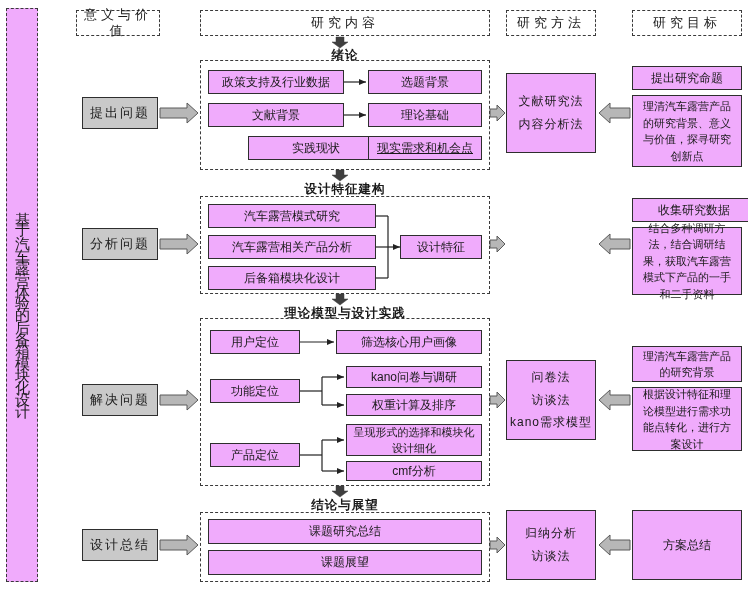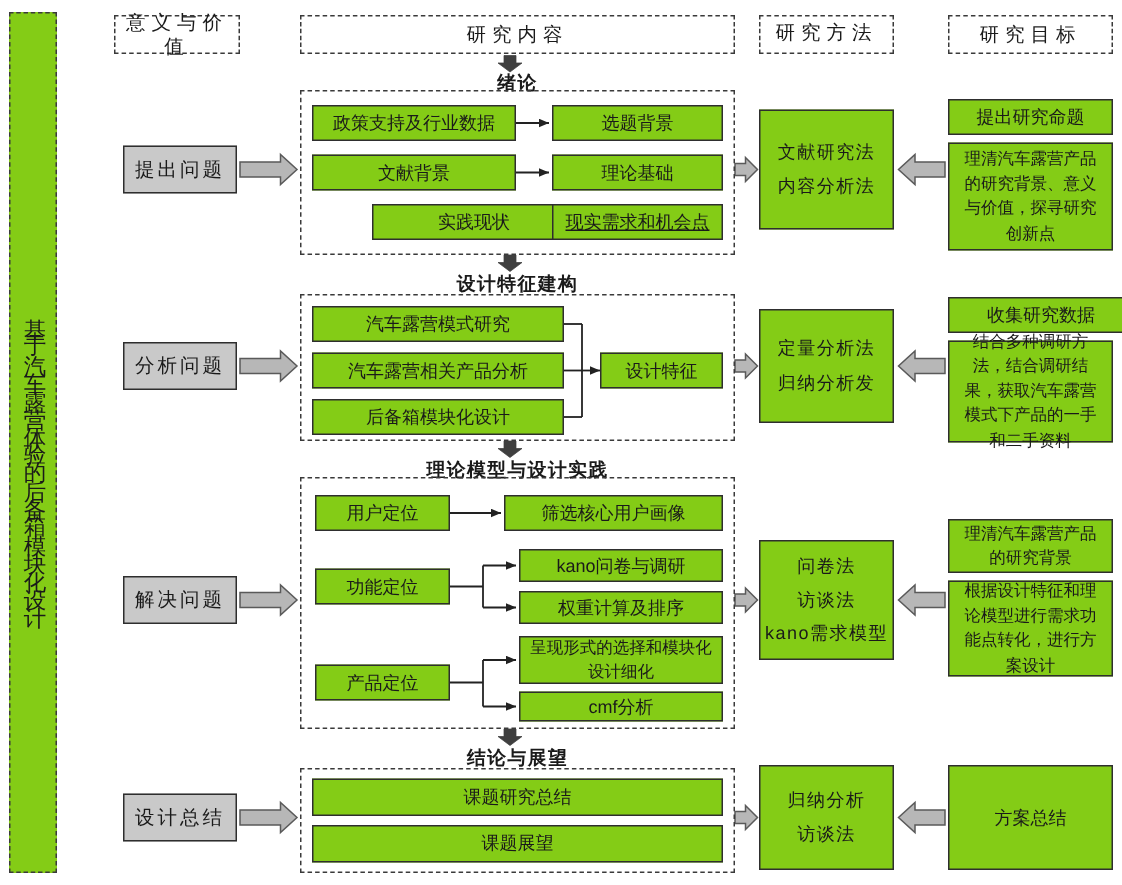--- a/index.html
+++ b/index.html
@@ -3,21 +3,21 @@
 <meta charset="utf-8">
 <style>
   html,body{margin:0;padding:0;background:#fff;}
   .canvas{
     position:relative;width:748px;height:590px;background:#ffffff;
     font-family:"Liberation Sans","DejaVu Sans",sans-serif;color:#1a1a1a;
     overflow:hidden;
   }
   .overlay{position:absolute;left:0;top:0;pointer-events:none;}
   .box{
-    position:absolute;box-sizing:border-box;border:1px solid #2e2e2e;background:#84cc16;
+    position:absolute;box-sizing:border-box;border:1px solid #2e2e2e;background:#f0abfc;
     display:flex;align-items:center;justify-content:center;text-align:center;
     font-size:12px;line-height:1.25;
   }
   .dashed{border:1.4px dashed #3a3a3a;}
   .hdr{font-size:13px;letter-spacing:4px;background:#fff;}
   .gray{background:#c9c9c9;border:1px solid #2e2e2e;font-size:13px;letter-spacing:2px;}
   .seclabel{
     position:absolute;font-weight:bold;font-size:12.5px;text-align:center;
     letter-spacing:1px;background:transparent;
   }
@@ -81,21 +81,21 @@
     <path class="thin" d="M300,455 L322,455"></path>
     <path class="thin" d="M322,440 L322,471"></path>
     <path class="thin" marker-end="url(#ah)" d="M322,440 L344,440"></path>
     <path class="thin" marker-end="url(#ah)" d="M322,471 L344,471"></path>
   </svg>
 
   <div class="box dashed vtitle" style="left:6px;top:8px;width:32px;height:574px;">基于汽车露营体验的后备箱模块化设计</div>
 
   <div class="box dashed hdr" style="left:76px;top:10px;width:84px;height:26px;">意义与价值</div>
   <div class="box dashed hdr" style="left:200px;top:10px;width:290px;height:26px;">研究内容</div>
-  <div class="box dashed hdr" style="left:506px;top:10px;width:90px;height:26px;font-family:Liberation Mono, monospace;">研究方法</div>
+  <div class="box dashed hdr" style="left:506px;top:10px;width:90px;height:26px;">研究方法</div>
   <div class="box dashed hdr" style="left:632px;top:10px;width:110px;height:26px;">研究目标</div>
 
   <div class="seclabel" style="left:315px;top:47px;width:60px;">绪论</div>
 
   <div class="box dashed" style="left:200px;top:60px;width:290px;height:110px;background:transparent;"></div>
 
   <div class="box gray" style="left:82px;top:97px;width:76px;height:32px;">提出问题</div>
 
   <div class="box" style="left:208px;top:70px;width:136px;height:24px;">政策支持及行业数据</div>
   <div class="box" style="left:208px;top:103px;width:136px;height:24px;">文献背景</div>
@@ -117,24 +117,20 @@
 
   <div class="box dashed" style="left:200px;top:196px;width:290px;height:98px;background:transparent;"></div>
 
   <div class="box gray" style="left:82px;top:228px;width:76px;height:32px;">分析问题</div>
 
   <div class="box" style="left:208px;top:204px;width:168px;height:24px;">汽车露营模式研究</div>
   <div class="box" style="left:208px;top:235px;width:168px;height:24px;">汽车露营相关产品分析</div>
   <div class="box" style="left:208px;top:266px;width:168px;height:24px;">后备箱模块化设计</div>
   <div class="box" style="left:400px;top:235px;width:82px;height:24px;">设计特征</div>
 
-  <div class="box method" style="left:506px;top:206px;width:90px;height:76px;">
-    <div>定量分析法</div>
-    <div>归纳分析发</div>
-  </div>
 
   <div class="box" style="left:632px;top:198px;width:124px;height:24px;">收集研究数据</div>
   <div class="box small" style="left:632px;top:227px;width:110px;height:68px;">结合多种调研方法，结合调研结果，获取汽车露营模式下产品的一手和二手资料</div>
 
   <div class="seclabel" style="left:275px;top:305px;width:140px;">理论模型与设计实践</div>
 
   <div class="box dashed" style="left:200px;top:318px;width:290px;height:168px;background:transparent;"></div>
 
   <div class="box gray" style="left:82px;top:384px;width:76px;height:32px;">解决问题</div>
 

